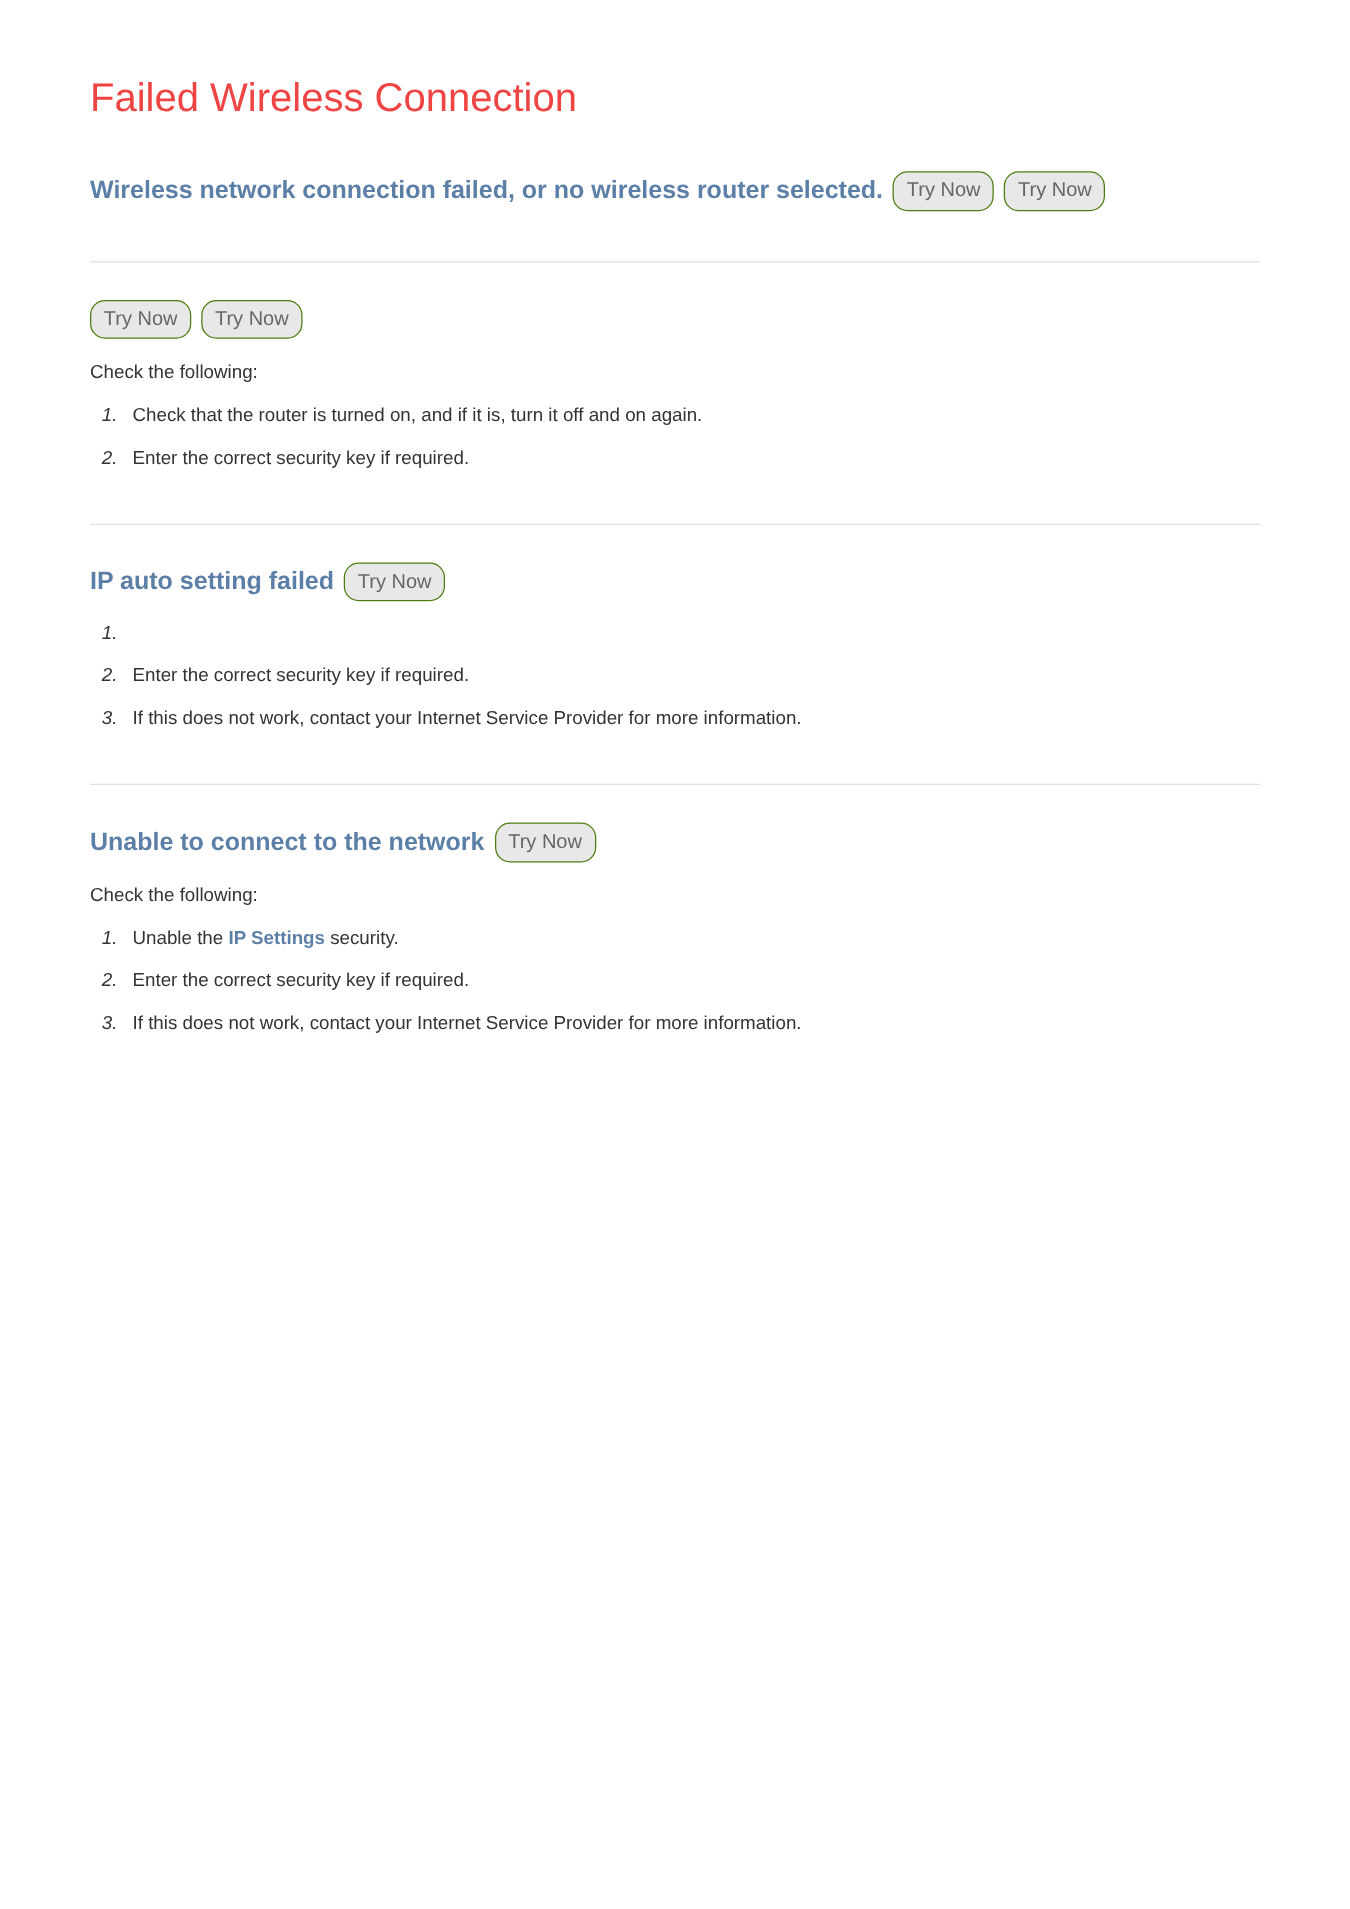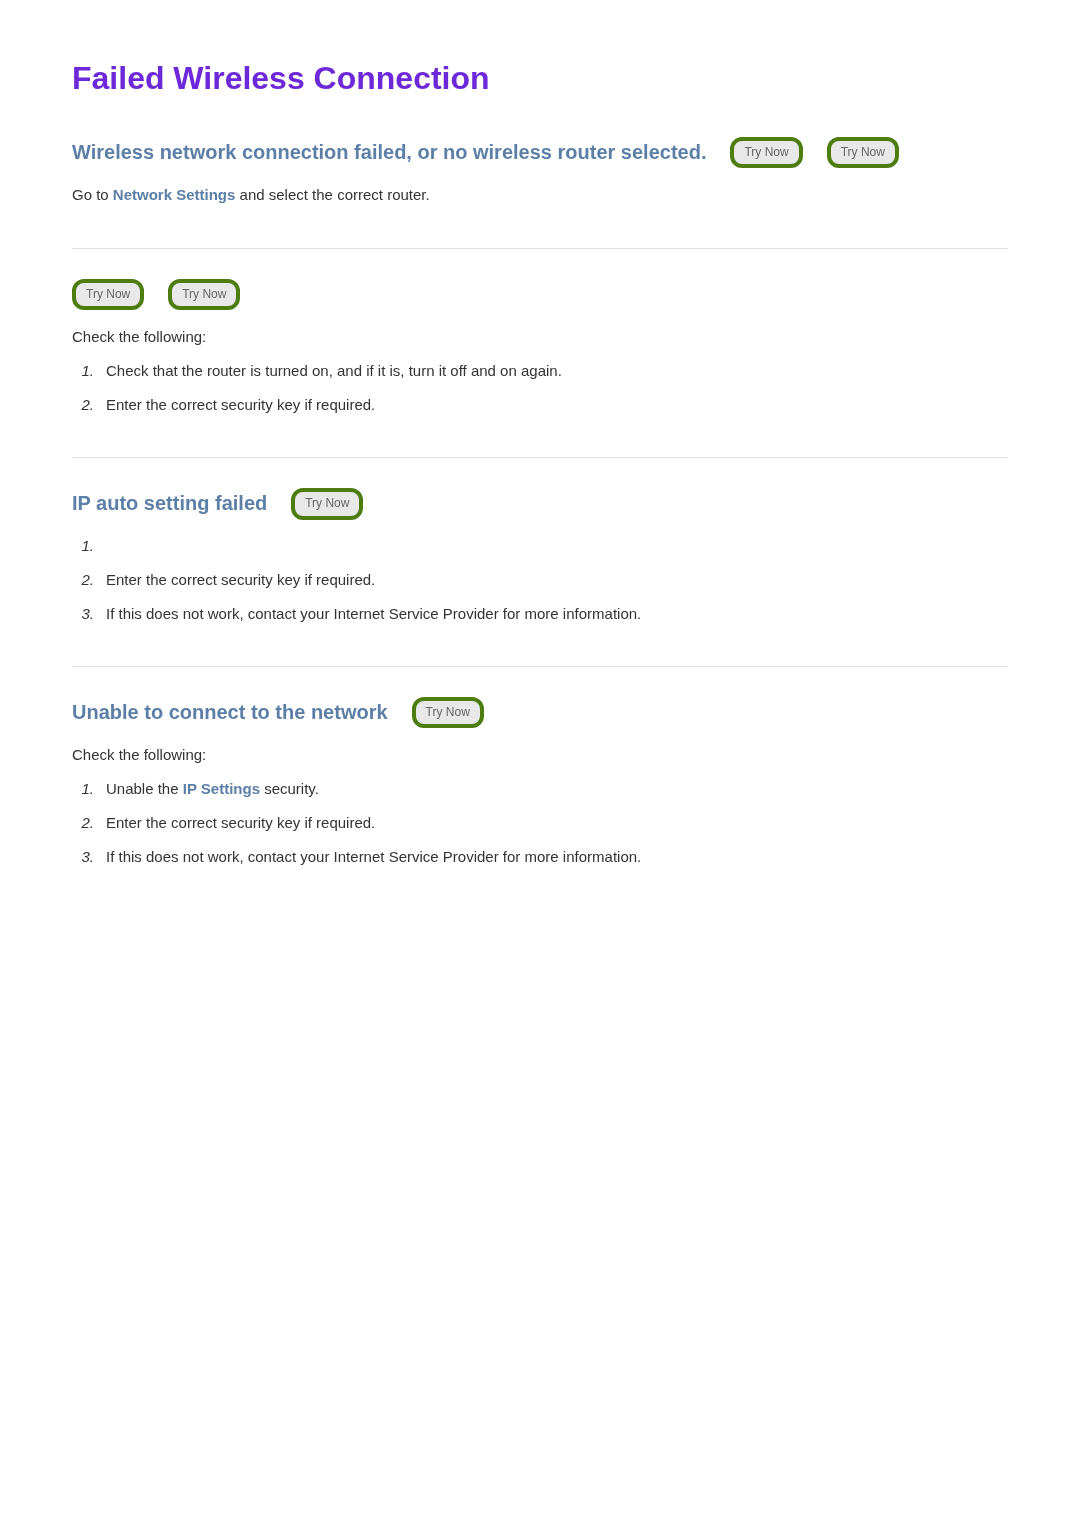--- a/index.html
+++ b/index.html
@@ -13,46 +13,46 @@
       font-family: 'Segoe UI', Arial, sans-serif;
       font-size: 16px;
       color: #222222;
       width: 1080px;
       min-height: 1527px;
       padding: 60px 72px 80px 72px;
     }
 
     .page-title {
       font-size: 32px;
-      font-weight: 700;
-      color: #6d28d9;
+      font-weight: 400;
+      color: #ef4444;
       margin-bottom: 40px;
     }
 
     .section {
       margin-bottom: 40px;
     }
 
     .section-title {
       font-size: 20px;
       font-weight: 600;
       color: #5b7fa6;
       margin-bottom: 14px;
       display: flex;
       align-items: center;
-      gap: 24px;
+      gap: 8px;
       flex-wrap: wrap;
     }
 
     .try-now-btn {
       display: inline-block;
-      font-size: 12px;
+      font-size: 16px;
       color: #666;
       background: #e8e8e8;
-      border: 4px solid #4d7c0f;
+      border: 1px solid #4d7c0f;
       border-radius: 12px;
       padding: 2px 10px;
       cursor: pointer;
       font-weight: 400;
       line-height: 1.6;
     }
 
     .section-body {
       font-size: 15px;
       color: #333;
@@ -103,27 +103,20 @@
 </head>
 <body>
 
 <h1 class="page-title">Failed Wireless Connection</h1>
 
 <div class="section">
   <div class="section-title">
     <span>Wireless network connection failed, or no wireless router selected.</span>
     <span class="try-now-btn">Try Now</span>
     <span class="try-now-btn">Try Now</span>
-  </div>
-  <div class="section-body">
-    <p>
-      <span>Go to</span>
-      <a class="link">Network Settings</a>
-      <span>and select the correct router.</span>
-    </p>
   </div>
 </div>
 
 <hr class="divider">
 
 <div class="section">
   <div class="section-title">
     <span class="try-now-btn">Try Now</span>
     <span class="try-now-btn">Try Now</span>
   </div>

